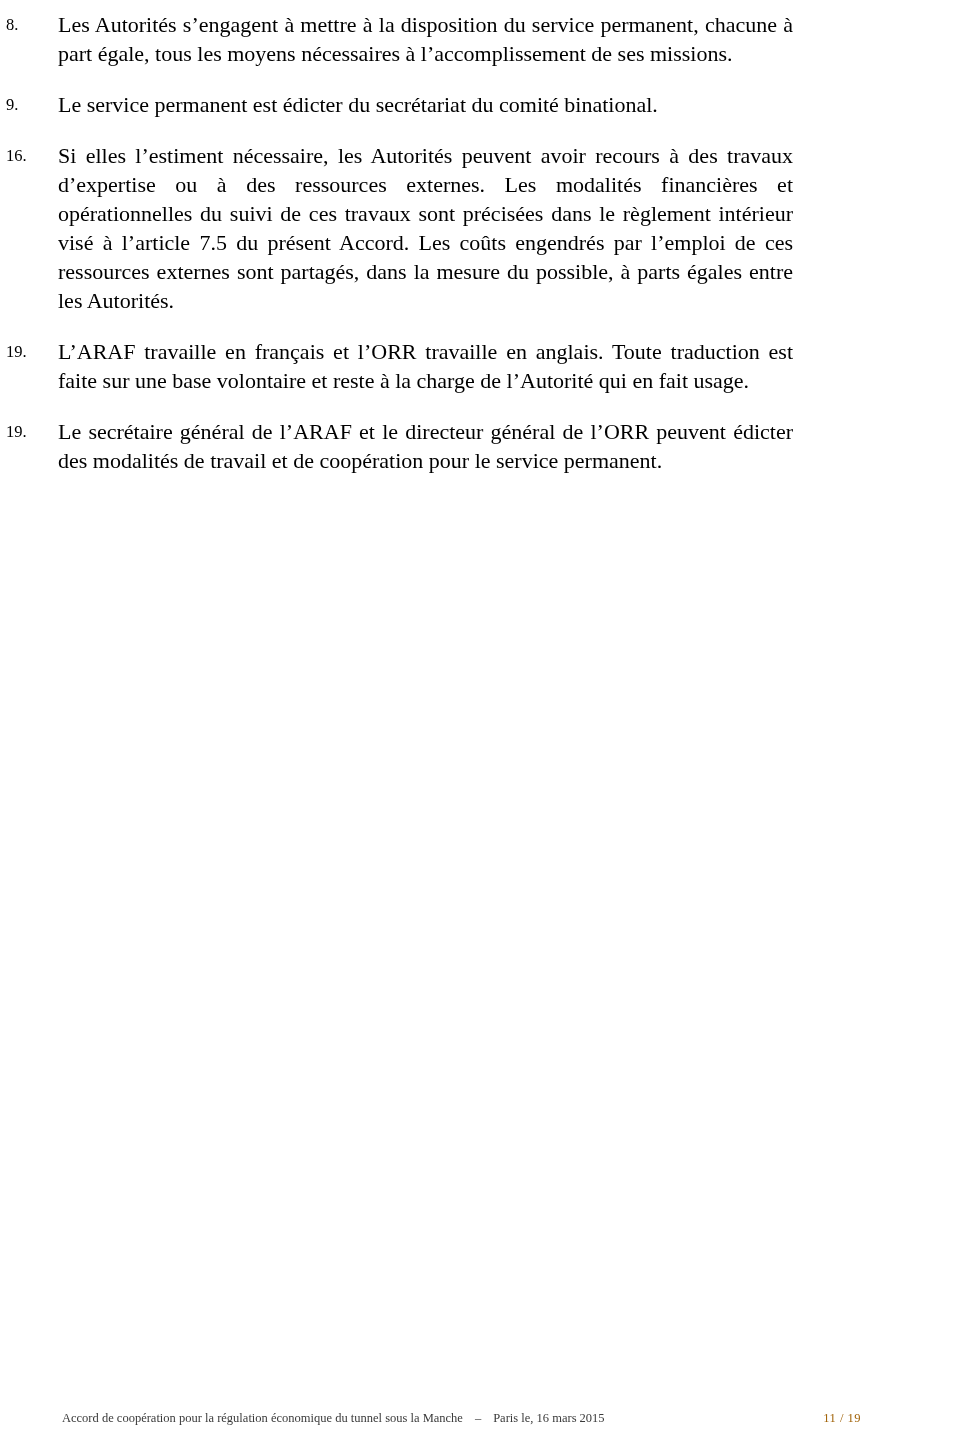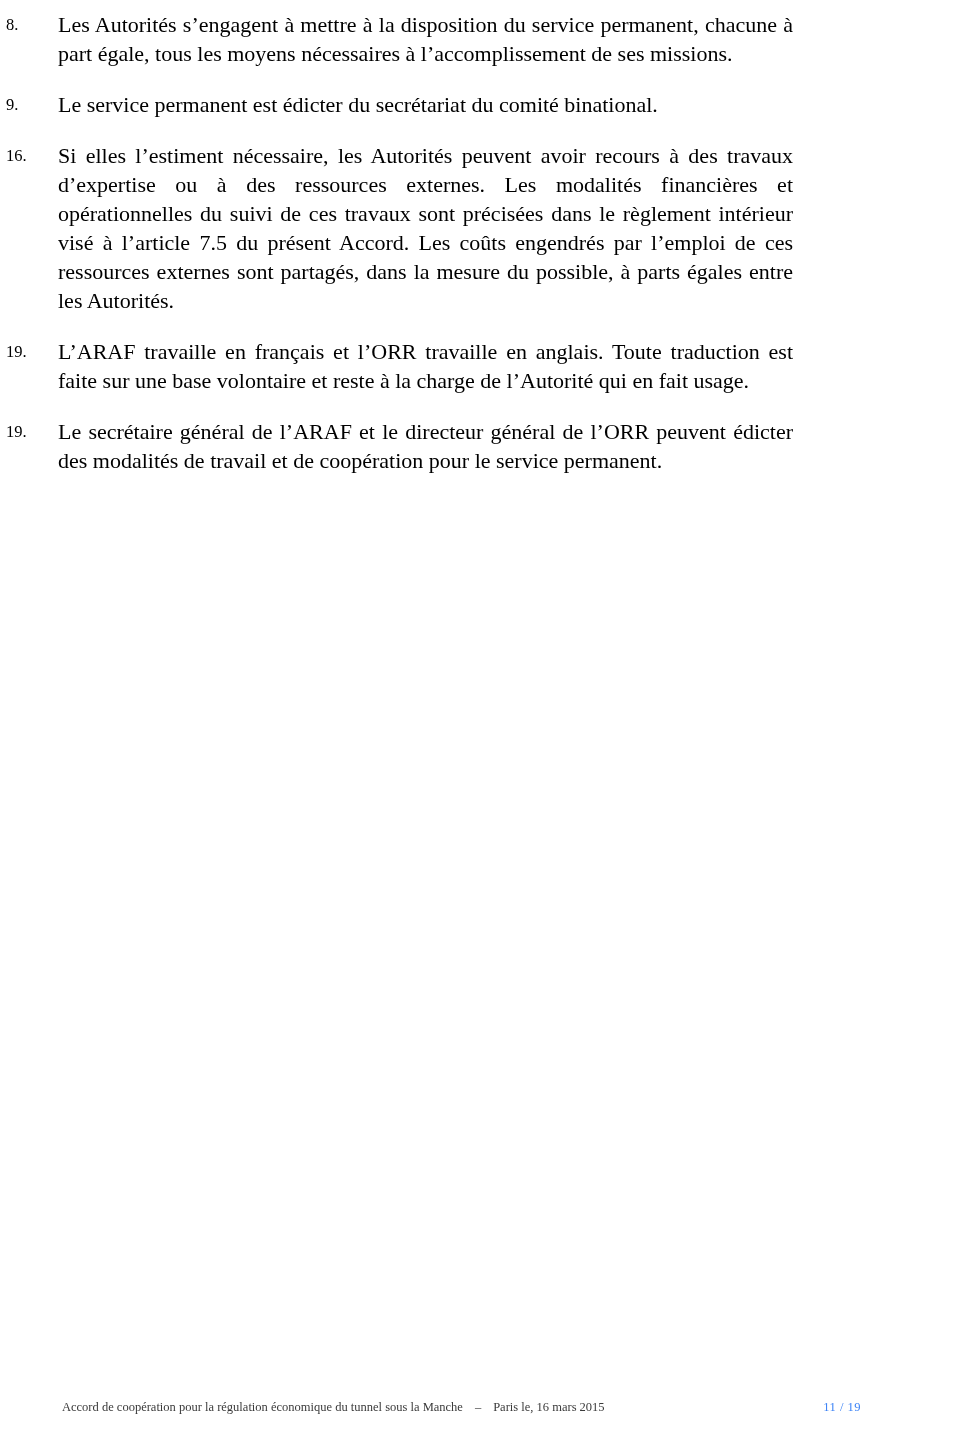--- a/index.html
+++ b/index.html
@@ -44,21 +44,21 @@
     font-size: 22px;
     line-height: 29px;
     text-align: justify;
     text-justify: inter-word;
     hyphens: none;
   }
   .footer {
     position: absolute;
     left: 0;
     right: 0;
-    bottom: 30px;
+    bottom: 19px;
     width: 924px;
     display: flex;
     align-items: baseline;
     justify-content: flex-start;
     font-size: 12.5px;
     color: #3a3a3a;
     box-sizing: border-box;
     padding: 0 63px 0 62px;
   }
   .footer-title {
@@ -67,21 +67,21 @@
   .footer-sep {
     margin: 0 12px;
     white-space: nowrap;
   }
   .footer-place {
     white-space: nowrap;
     text-align: right;
   }
   .footer-page {
     margin-left: auto;
-    color: #3b82f6;
+    color: #a16207;
     white-space: nowrap;
     letter-spacing: 0.5px;
   }
 </style>
 </head>
 <body>
 
 <div class="page">
 
   <div class="content">

